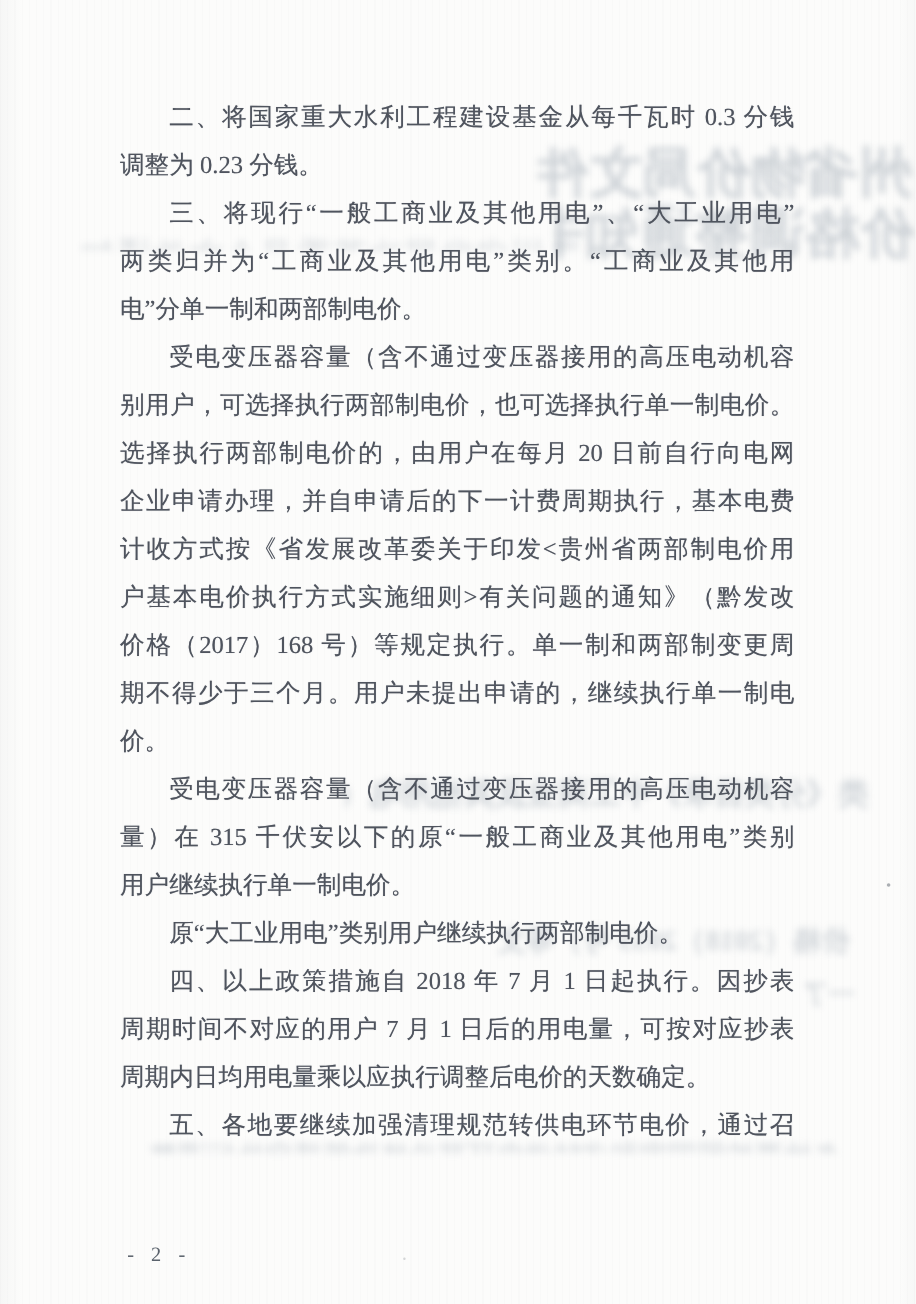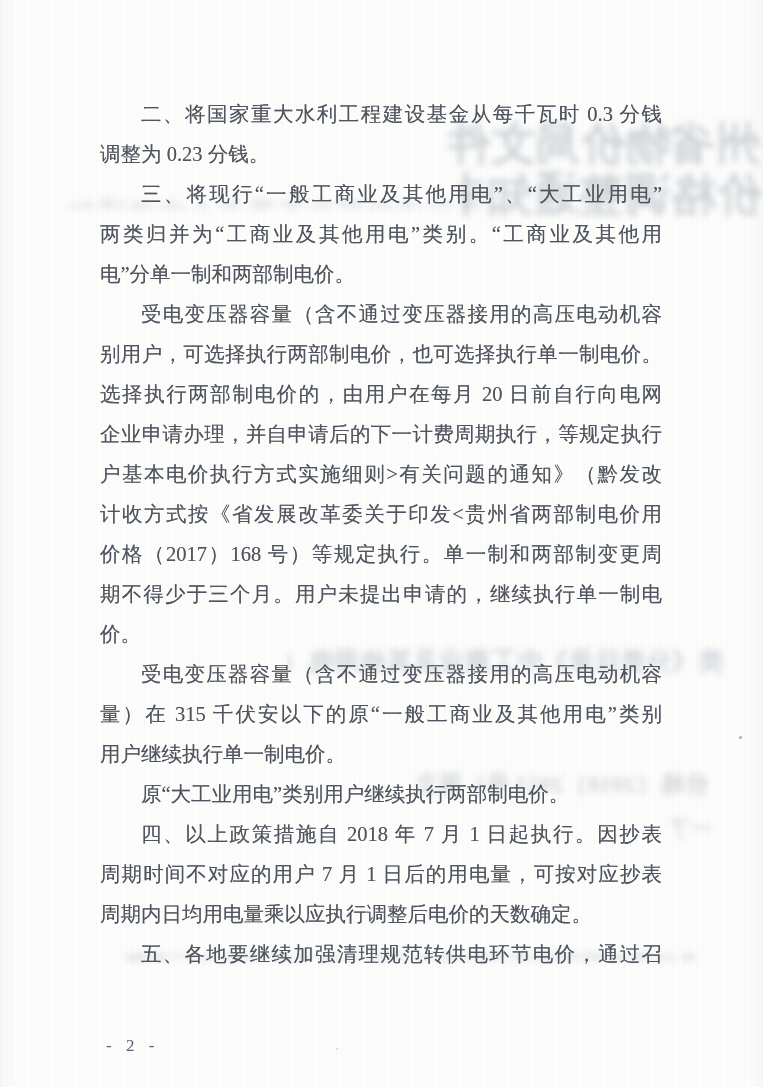--- a/index.html
+++ b/index.html
@@ -10,21 +10,21 @@
   }
   
   .scan-texture{
     position:absolute;inset:0;pointer-events:none;
     background:
       repeating-linear-gradient(90deg, rgba(120,125,130,0.025) 0 1px, rgba(0,0,0,0) 1px 6px),
       linear-gradient(90deg, rgba(150,155,160,0.06) 0, rgba(0,0,0,0) 18px),
       linear-gradient(270deg, rgba(150,155,160,0.05) 0, rgba(0,0,0,0) 14px);
   }
   .doc-body{
-    position:absolute;left:100px;top:94px;width:562px;
+    position:absolute;left:100px;top:78px;width:562px;
     color:#4f545e;
   }
   .line{
     height:40px;line-height:40px;font-size:20.5px;
     text-align:justify;text-align-last:justify;
     white-space:normal;
     text-shadow:0 0 0.6px rgba(79,84,94,0.55);
   }
   .line.indent{text-indent:41px;}
   .line.end{text-align:right;text-align-last:left;}
@@ -72,23 +72,23 @@
 
 <div class="doc-body">
   <div class="line indent">二、将国家重大水利工程建设基金从每千瓦时 0.3 分钱</div>
   <div class="line end">调整为 0.23 分钱。</div>
   <div class="line indent">三、将现行“一般工商业及其他用电”、“大工业用电”</div>
   <div class="line">两类归并为“工商业及其他用电”类别。“工商业及其他用</div>
   <div class="line end">电”分单一制和两部制电价。</div>
   <div class="line indent">受电变压器容量（含不通过变压器接用的高压电动机容</div>
   <div class="line">别用户，可选择执行两部制电价，也可选择执行单一制电价。</div>
   <div class="line">选择执行两部制电价的，由用户在每月 20 日前自行向电网</div>
-  <div class="line">企业申请办理，并自申请后的下一计费周期执行，等规定执行</div>
+  <div class="line">企业申请办理，并自申请后的下一计费周期执行，基本电费</div>
+  <div class="line">计收方式按《省发展改革委关于印发&lt;贵州省两部制电价用</div>
   <div class="line">户基本电价执行方式实施细则&gt;有关问题的通知》（黔发改</div>
-  <div class="line">计收方式按《省发展改革委关于印发&lt;贵州省两部制电价用</div>
   <div class="line">价格（2017）168 号）等规定执行。单一制和两部制变更周</div>
   <div class="line">期不得少于三个月。用户未提出申请的，继续执行单一制电</div>
   <div class="line end">价。</div>
   <div class="line indent">受电变压器容量（含不通过变压器接用的高压电动机容</div>
   <div class="line">量）在 315 千伏安以下的原“一般工商业及其他用电”类别</div>
   <div class="line end">用户继续执行单一制电价。</div>
   <div class="line indent end">原“大工业用电”类别用户继续执行两部制电价。</div>
   <div class="line indent">四、以上政策措施自 2018 年 7 月 1 日起执行。因抄表</div>
   <div class="line">周期时间不对应的用户 7 月 1 日后的用电量，可按对应抄表</div>
   <div class="line end">周期内日均用电量乘以应执行调整后电价的天数确定。</div>

